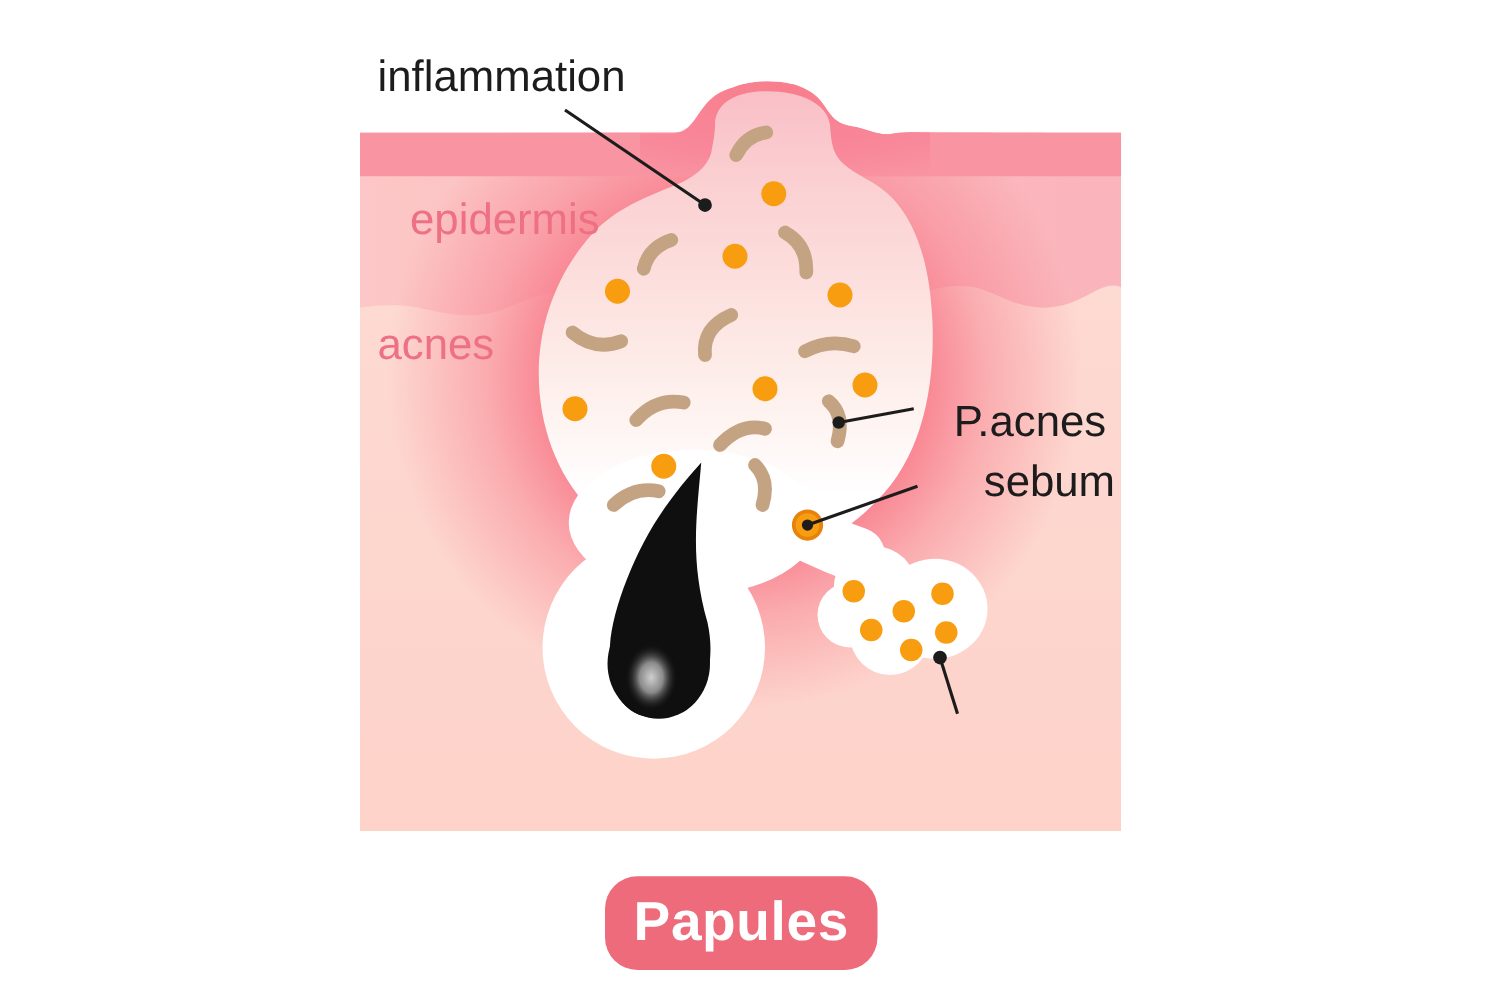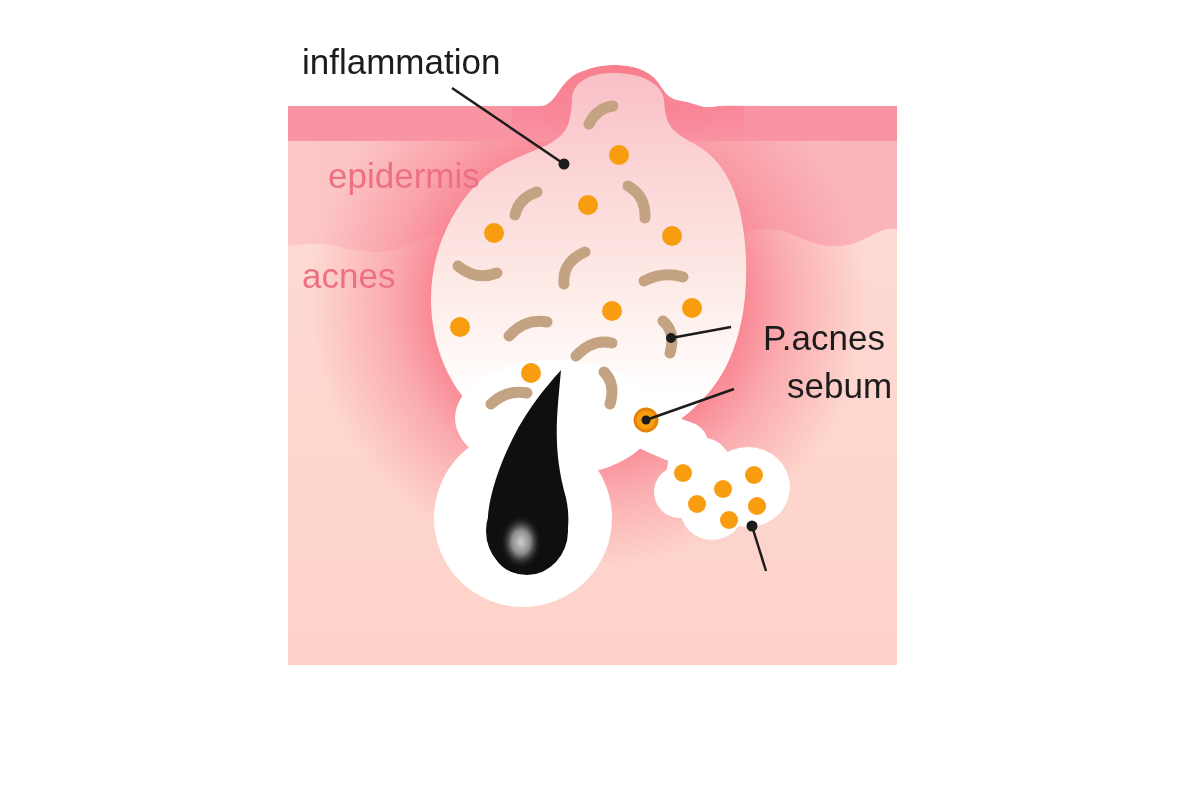--- a/index.html
+++ b/index.html
@@ -178,14 +178,17 @@
       <circle cx="752" cy="526" r="5.5"></circle>
     </g>
   </svg>
 
   <div class="lbl lbl-dark" style="left:302px;top:44px;">inflammation</div>
   <div class="lbl lbl-pink" style="left:302px;top:158px;margin-left:26px;">epidermis</div>
   <div class="lbl lbl-pink" style="left:302px;top:258px;">acnes</div>
   <div class="lbl lbl-dark" style="left:763px;top:310px;margin-top:10px;">P.acnes</div>
   <div class="lbl lbl-dark" style="left:739px;top:368px;margin-left:48px;">sebum</div>
 
+  <div class="title-badge">
+    <span>Papules</span>
+  </div>
 
 </div>
 
 </body></html>

